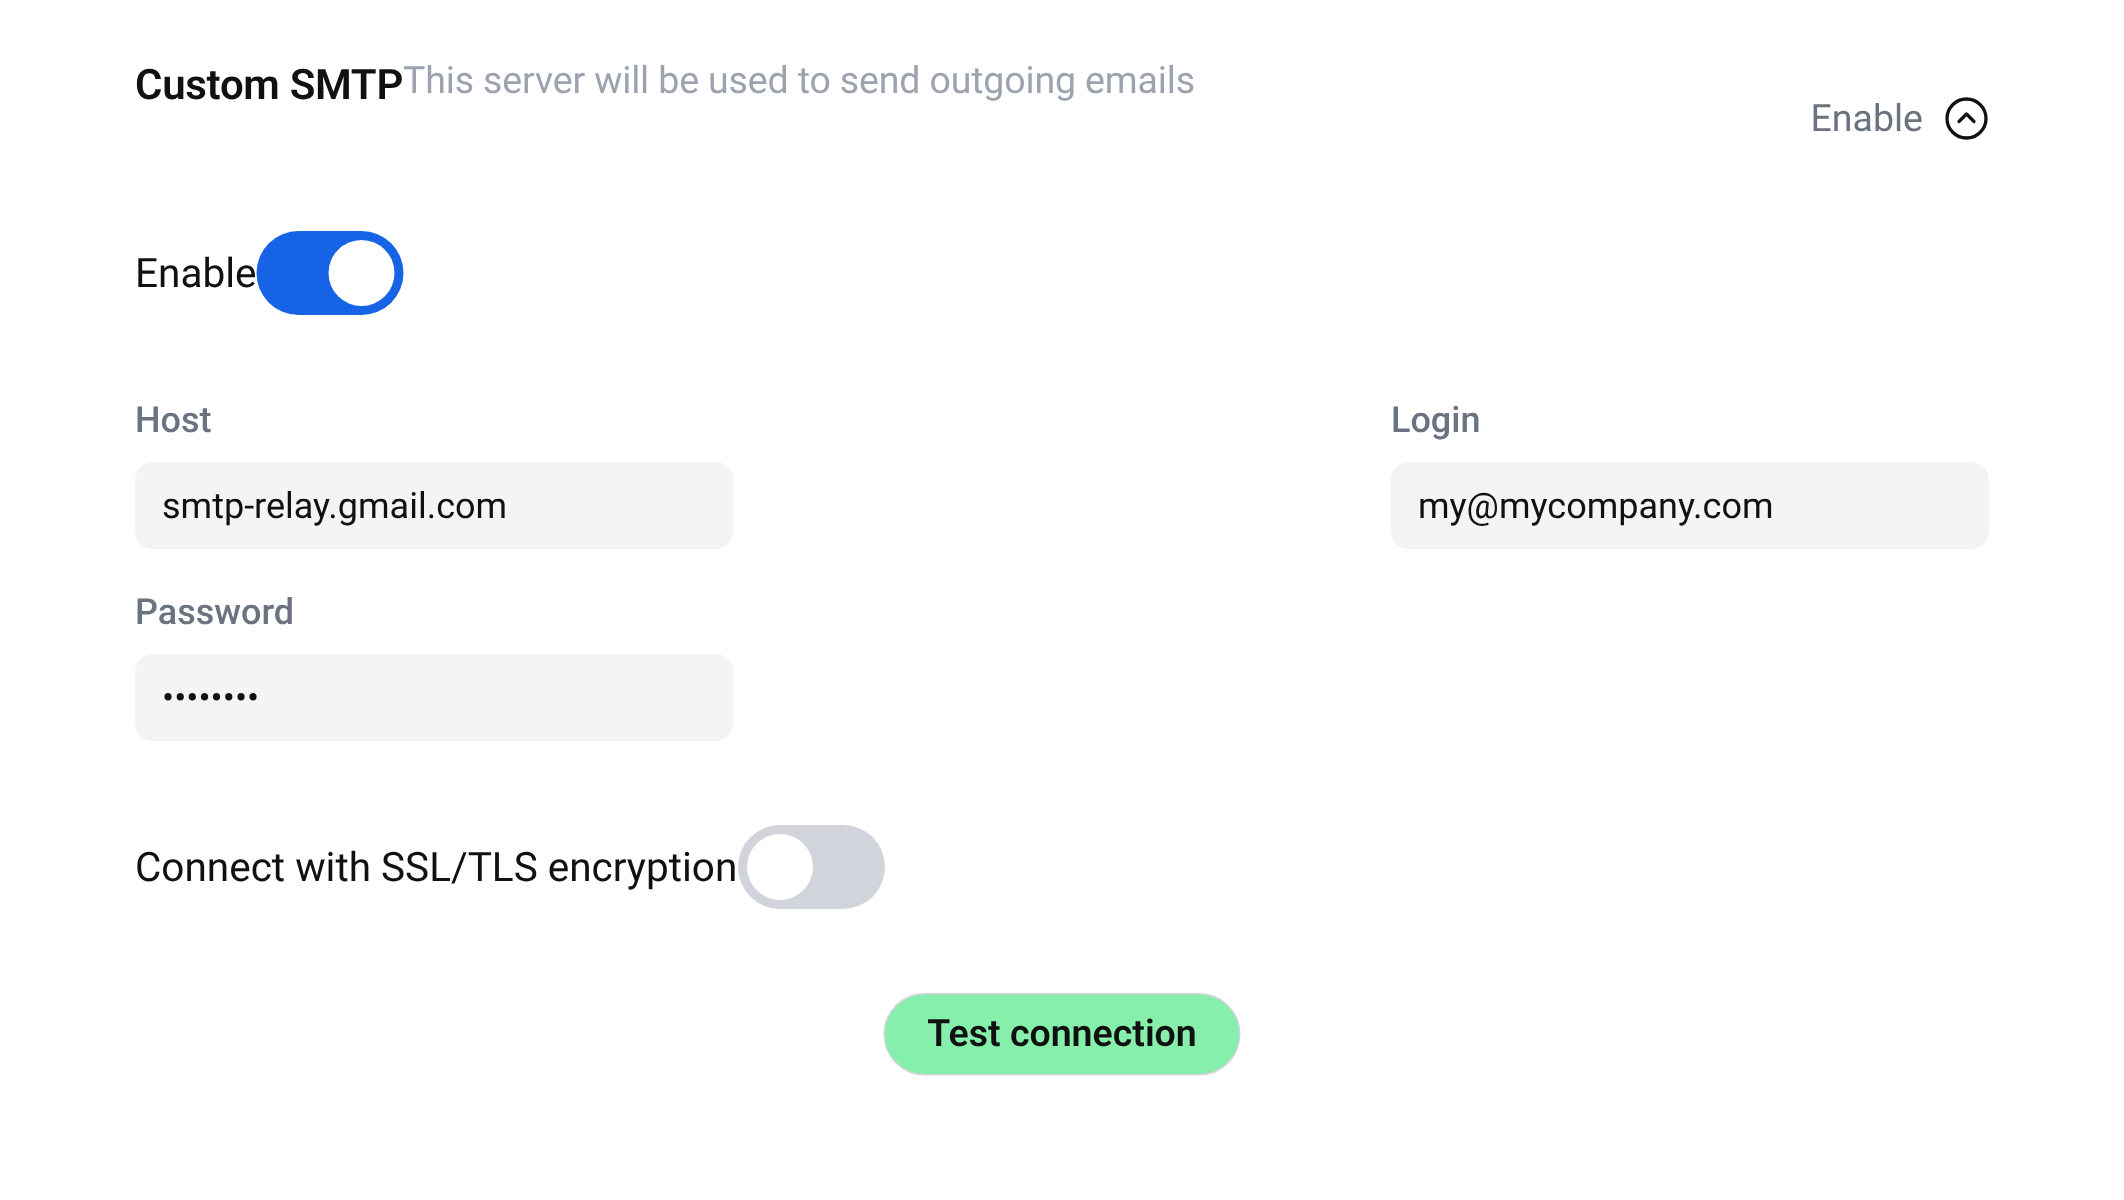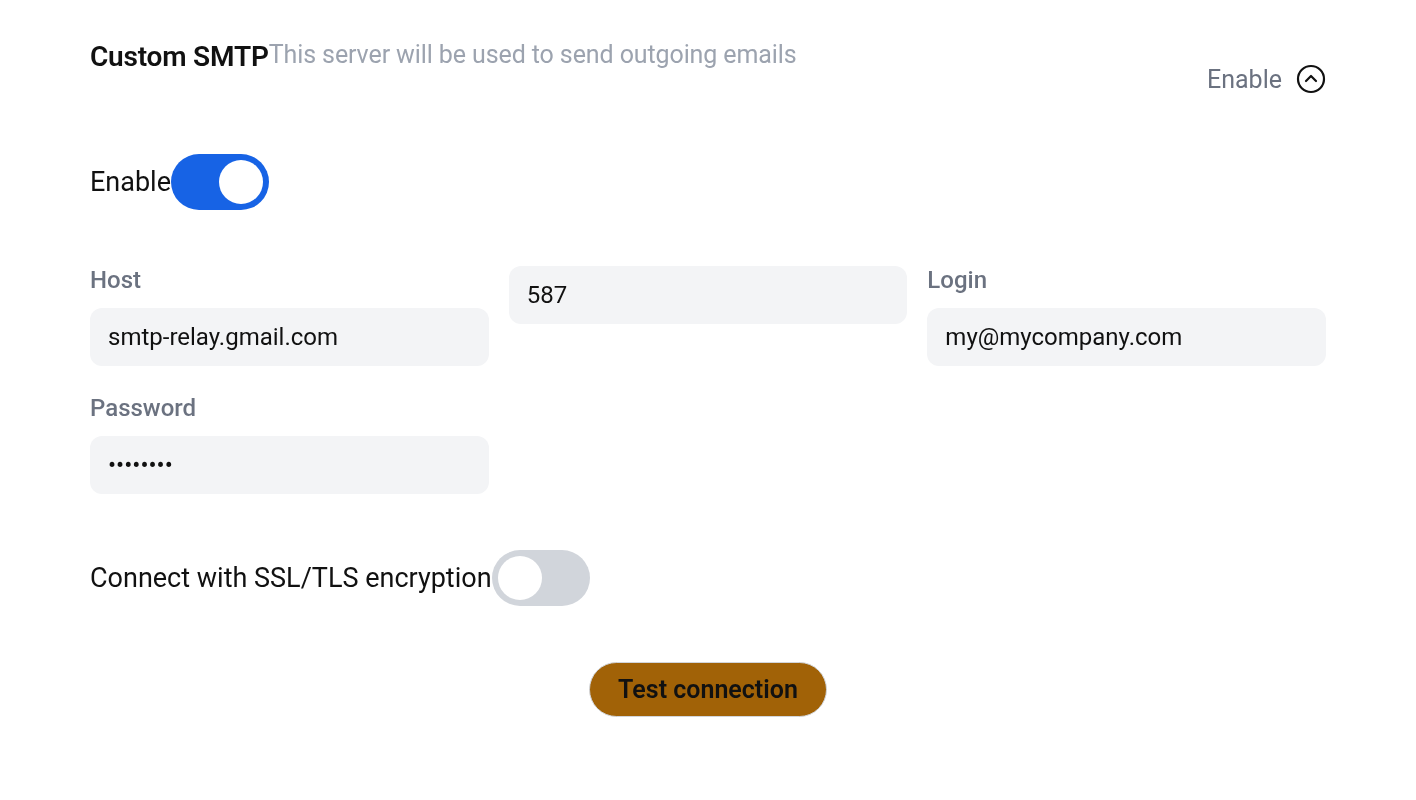--- a/index.html
+++ b/index.html
@@ -131,21 +131,21 @@
     }
     .test-button-row {
       display: flex;
       justify-content: center;
       margin-top: 42px;
     }
     .test-button {
       padding: 12px 28px;
       border: 1px solid #d1d5db;
       border-radius: 28px;
-      background: #a16207;
+      background: #86efac;
       font-size: 25px;
       font-weight: 600;
       color: #111111;
       font-family: inherit;
       cursor: pointer;
     }
   </style>
 </head>
 <body>
 
@@ -171,21 +171,20 @@
     <div class="switch-knob"></div>
   </div>
 </div>
 
 <div class="fields-grid">
   <div class="field">
     <label class="field-label">Host</label>
     <input type="text" class="field-input" value="smtp-relay.gmail.com" style="">
   </div>
   <div class="field">
-    <input type="text" class="field-input" value="587" style="">
   </div>
   <div class="field">
     <label class="field-label">Login</label>
     <input type="text" class="field-input" value="my@mycompany.com" style="">
   </div>
   <div class="field">
     <label class="field-label">Password</label>
     <input type="text" class="field-input" value="••••••••" style="">
   </div>
 </div>

